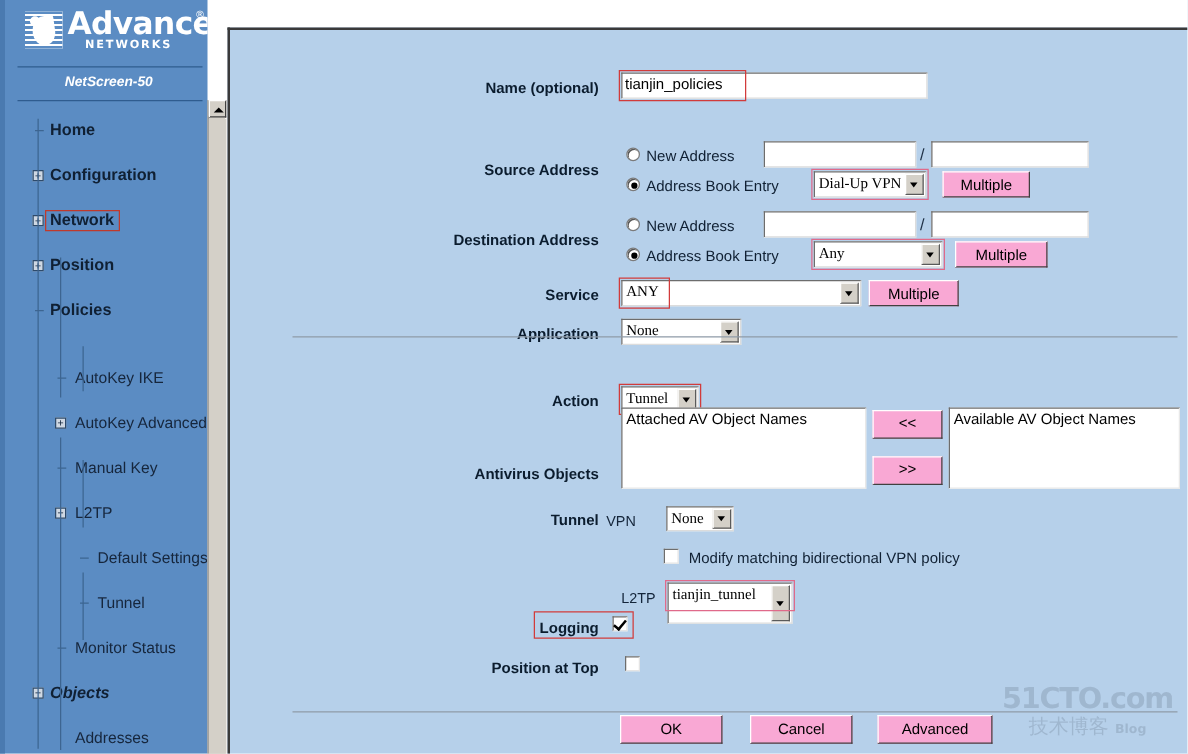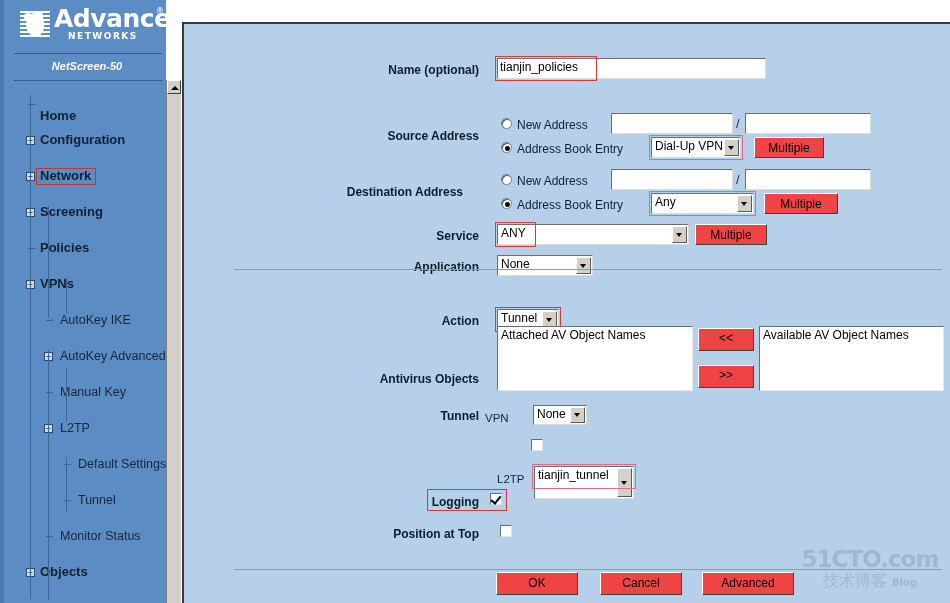--- a/index.html
+++ b/index.html
@@ -159,39 +159,39 @@
     font-size: 12px; color: #000000; padding: 1px 2px;
     font-family: "Liberation Sans", sans-serif;
     line-height: 15px; white-space: nowrap; overflow: hidden;
   }
 
   .sel {
     position: absolute; background: #ffffff;
     border-top: 1px solid #6d6d6d; border-left: 1px solid #6d6d6d;
     border-right: 1px solid #dcdcdc; border-bottom: 1px solid #dcdcdc;
     font-size: 12px; color: #000000;
-    font-family: Liberation Sans, sans-serif;
+    font-family: Liberation Serif, serif;
     white-space: nowrap; overflow: hidden;
   }
   .sel .txt { position: absolute; left: 3px; top: 1px; line-height: 15px; }
   .sel .arw {
     position: absolute; right: 1px; top: 1px; width: 15px; bottom: 1px;
     background: #d4d0c8;
     border-top: 1px solid #ffffff; border-left: 1px solid #ffffff;
     border-right: 1px solid #5a5a5a; border-bottom: 1px solid #5a5a5a;
   }
   .sel .arw i {
     position: absolute; left: 3px; top: 50%; margin-top: -2px;
     width: 0; height: 0;
     border-left: 3.5px solid transparent; border-right: 3.5px solid transparent;
     border-top: 4px solid #000000;
   }
 
   .btn {
-    position: absolute; background: #ef4444;
+    position: absolute; background: #f9a8d4;
     border-top: 1px solid #ffffff; border-left: 1px solid #ffffff;
     border-right: 1px solid #404040; border-bottom: 1px solid #404040;
     font-size: 12px; color: #000000; text-align: center;
     font-family: "Liberation Sans", sans-serif;
     cursor: default; line-height: 18px;
   }
   .btn.big { line-height: 20px; font-size: 12px; }
 
   .radio {
     position: absolute; width: 11px; height: 11px;
@@ -277,43 +277,39 @@
 
       </div>
 
       <div class="model-sep-top"></div>
       <div class="model-name">NetScreen-50</div>
       <div class="model-sep-bot"></div>
 
       <div id="navlist">
           <div class="nav-item lvl0" style="top: 0px;">
             <div class="elbow" style="left: 24px;"></div>
-            <span class="lbl" style="left: 36px; margin-top: 12px;">Home</span>
+            <span class="lbl" style="left: 36px;">Home</span>
           </div>
           <div class="nav-item lvl0" style="top: 18px;">
             <div class="plusbox" style="left: 22px;">+</div>
             <span class="lbl" style="left: 36px;">Configuration</span>
           </div>
           <div class="nav-item lvl0" style="top: 36px;">
             <div class="plusbox" style="left: 22px;">+</div>
             <span class="lbl" style="left: 36px;">Network</span>
           </div>
           <div class="nav-item lvl0" style="top: 54px;">
             <div class="plusbox" style="left: 22px;">+</div>
-            <span class="lbl" style="left: 36px;">Screening</span>
+            <span class="lbl" style="left: 36px;">Position</span>
           </div>
           <div class="nav-item lvl0" style="top: 72px;">
             <div class="elbow" style="left: 24px;"></div>
             <span class="lbl" style="left: 36px;">Policies</span>
           </div>
           <div class="hl-policies" style="left: 32px; top: 73px; width: 60px; height: 17px;"></div>
-          <div class="nav-item lvl0" style="top: 90px;">
-            <div class="plusbox" style="left: 22px;">−</div>
-            <span class="lbl" style="left: 36px;">VPNs</span>
-          </div>
           <div class="nav-item lvl1" style="top: 108px;">
             <div class="elbow" style="left: 42px;"></div>
             <span class="lbl" style="left: 56px;">AutoKey IKE</span>
           </div>
           <div class="nav-item lvl1" style="top: 126px;">
             <div class="plusbox" style="left: 40px;">+</div>
             <span class="lbl" style="left: 56px;">AutoKey Advanced</span>
           </div>
           <div class="nav-item lvl1" style="top: 144px;">
             <div class="elbow" style="left: 42px;"></div>
@@ -328,21 +324,21 @@
             <span class="lbl" style="left: 74px;">Default Settings</span>
           </div>
           <div class="nav-item lvl2" style="top: 198px;">
             <div class="elbow" style="left: 60px;"></div>
             <span class="lbl" style="left: 74px;">Tunnel</span>
           </div>
           <div class="nav-item lvl1" style="top: 216px;">
             <div class="elbow" style="left: 42px;"></div>
             <span class="lbl" style="left: 56px;">Monitor Status</span>
           </div>
-          <div class="nav-item lvl0" style="top: 234px;">
+          <div class="nav-item lvl0" style="top: 234px; font-style: italic;">
             <div class="plusbox" style="left: 22px;">−</div>
             <span class="lbl" style="left: 36px;">Objects</span>
           </div>
           <div class="nav-item lvl1" style="top: 252px;">
             <span class="lbl" style="left: 56px;">Addresses</span>
           </div>
           <div class="vline" style="left: 26px; top: 0px; height: 504px;"></div>
           <div class="vline" style="left: 44px; top: 111px; height: 112px;"></div>
           <div class="vline" style="left: 62px; top: 182px; height: 36px;"></div>
           <div class="vline" style="left: 44px; top: 255px; height: 250px;"></div>
@@ -356,21 +352,21 @@
     <div class="sb-btn up">
       <div class="sb-arrow-up"></div>
     </div>
     <div id="sb-track"></div>
   </div>
 
   <div id="main">
     <div id="form">
 
       <div class="row-label" style="left:110px; top:39px; width:185px;">Name (optional)</div>
-      <div class="tin" style="left:313px; top:34px; width:269px; height:21px;">tianjin_policies</div>
+      <div class="tin" style="left:313px; top:34px; width:245px; height:21px;">tianjin_policies</div>
       <div class="hl" style="left:311px; top:32px; width:102px; height:25px;"></div>
 
       <div class="row-label" style="left:110px; top:105px; width:185px;">Source Address</div>
 
       <div class="radio" style="left:317px; top:94px;"></div>
       <div class="opt-label" style="left:333px; top:94px;">New Address</div>
       <div class="tin" style="left:427px; top:89px; width:122px; height:21px;"></div>
       <div class="slash" style="left:552px; top:92px;">/</div>
       <div class="tin" style="left:561px; top:89px; width:126px; height:21px;"></div>
 
@@ -378,21 +374,21 @@
       <div class="opt-label" style="left:333px; top:118px;">Address Book Entry</div>
       <div class="sel" style="left:467px; top:113px; width:90px; height:21px;">
         <span class="txt">Dial-Up VPN</span>
         <span class="arw">
             <i></i>
           </span>
       </div>
       <div class="hl pink" style="left:465px; top:111px; width:94px; height:25px;"></div>
       <div class="btn big" style="left:570px; top:113px; width:70px; height:21px;">Multiple</div>
 
-      <div class="row-label" style="left:84px; top:161px; width:195px;">Destination Address</div>
+      <div class="row-label" style="left:100px; top:161px; width:195px;">Destination Address</div>
 
       <div class="radio" style="left:317px; top:150px;"></div>
       <div class="opt-label" style="left:333px; top:150px;">New Address</div>
       <div class="tin" style="left:427px; top:145px; width:122px; height:21px;"></div>
       <div class="slash" style="left:552px; top:148px;">/</div>
       <div class="tin" style="left:561px; top:145px; width:126px; height:21px;"></div>
 
       <div class="radio on" style="left:317px; top:174px;"></div>
       <div class="opt-label" style="left:333px; top:174px;">Address Book Entry</div>
       <div class="sel" style="left:467px; top:169px; width:103px; height:21px;">
@@ -449,20 +445,21 @@
       <div class="row-label" style="left:165px; top:385px; width:130px;">Tunnel</div>
       <div class="sub-label" style="left:301px; top:387px;">VPN</div>
       <div class="sel" style="left:349px; top:381px; width:54px; height:20px;">
         <span class="txt">None</span>
         <span class="arw">
             <i></i>
           </span>
       </div>
 
       <div class="cbox" style="left:347px; top:415px;"></div>
+      <div class="opt-label" style="left:367px; top:415px;">Modify matching bidirectional VPN policy</div>
 
       <div class="sub-label" style="left:313px; top:448px;">L2TP</div>
       <div class="sel" style="left:350px; top:442px; width:100px; height:33px;text-align:center;">
         <span class="txt">tianjin_tunnel</span>
         <span class="arw">
             <i></i>
           </span>
       </div>
       <div class="hl pink" style="left:348px; top:440px; width:104px; height:25px;"></div>
 

